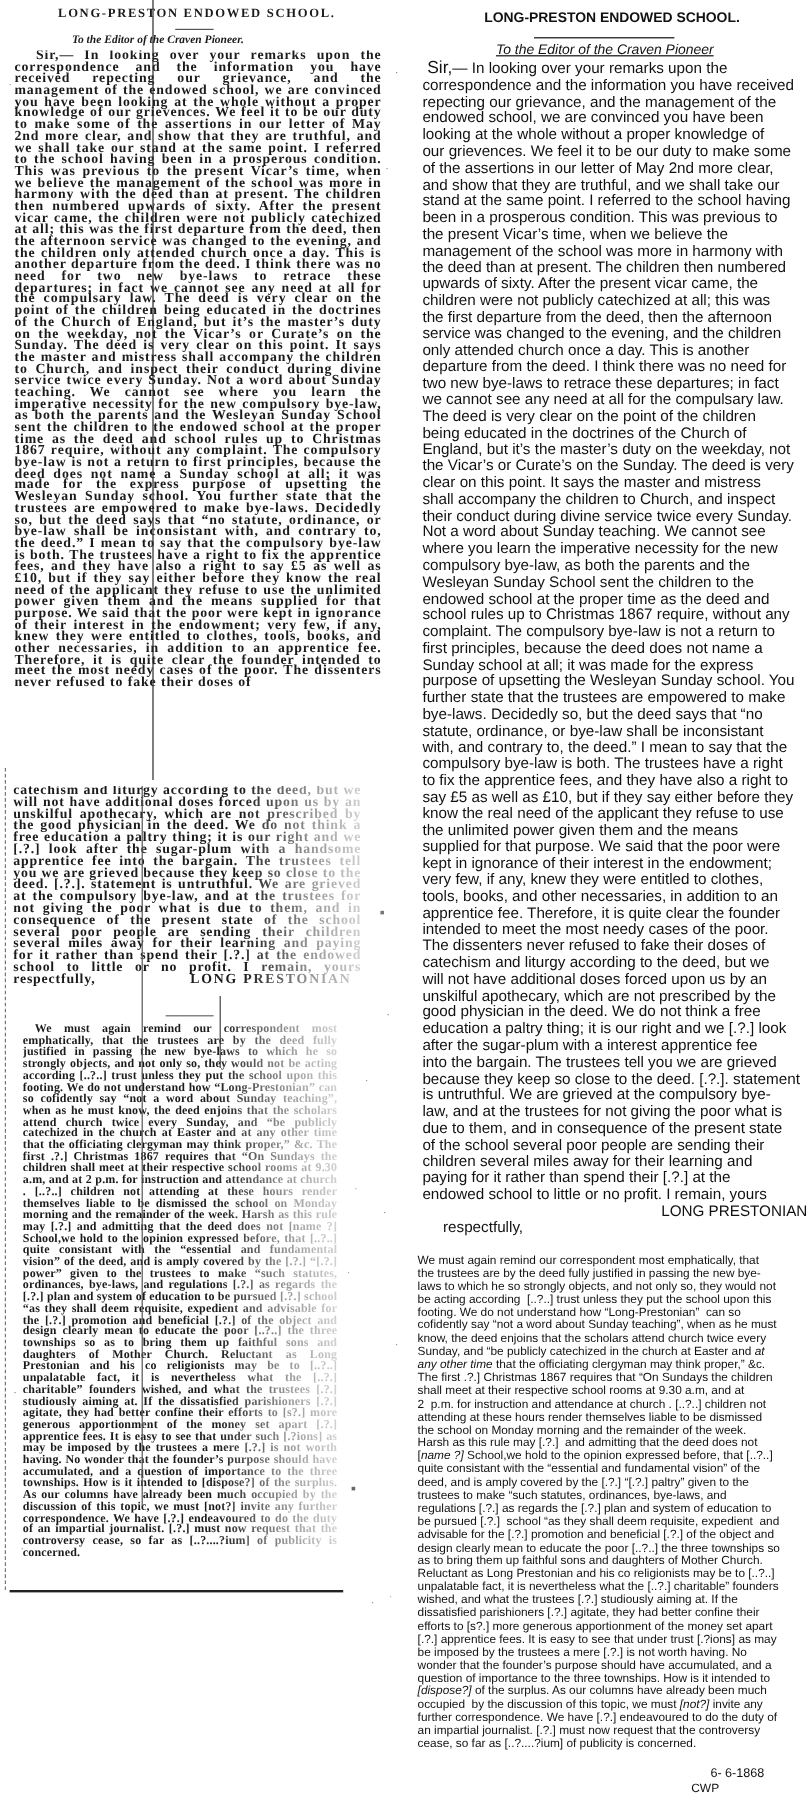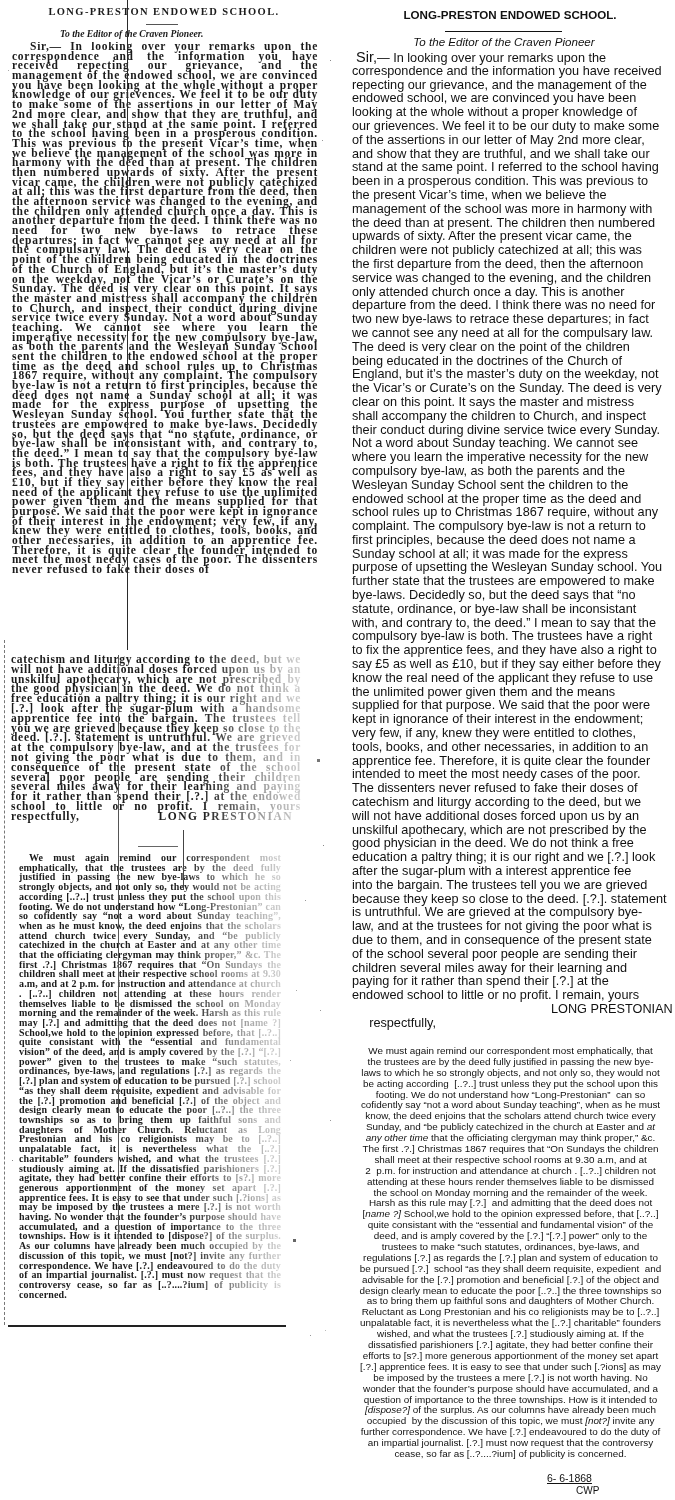--- a/index.html
+++ b/index.html
@@ -80,41 +80,41 @@
   }
   .tr-title {
     position: absolute; left: 345px; top: 8px; width: 330px; text-align: center;
     font-size: 11.6px; font-weight: bold; white-space: nowrap;
   }
   .tr-rule {
     position: absolute; left: 445px; top: 31px; width: 117px; height: 1px; background: #111;
   }
   .tr-subtitle {
     position: absolute; left: 345px; top: 35px; width: 318px; text-align: center;
-    font-size: 11.6px; font-style: italic; white-space: nowrap;
+    font-size: 11.6px; font-style: italic; white-space: nowrap; text-decoration: underline;
   }
   .tr-letter {
     position: absolute; left: 352px; top: 51px; width: 325px;
     font-size: 12.7px; line-height: 13.8px;
   }
   .tr-letter .ln, .tr-reply .ln { height: 13.8px; white-space: pre; }
   .tr-letter .sir { font-size: 14.5px; margin-left: 4px; }
   .tr-closing {
     position: absolute; left: 348px; top: 1003px; width: 312px; height: 13.8px;
     font-size: 12.7px; line-height: 13.8px; white-space: pre;
   }
   .tr-closing .sig { position: absolute; left: 203px; top: 0; }
   .tr-reply {
     position: absolute; left: 348px; top: 1046px; width: 325px;
-    font-size: 9.9px; line-height: 10.9px; text-align: center;
+    font-size: 9.9px; line-height: 10.9px;
   }
   .tr-reply .ln { height: 10.9px; }
   .it { font-style: italic; }
   .tr-date {
-    position: absolute; left: 547px; top: 1472px; font-size: 10.5px; line-height: 12px; white-space: nowrap; text-decoration: underline;
+    position: absolute; left: 592px; top: 1472px; font-size: 10.5px; line-height: 12px; white-space: nowrap;
   }
   .tr-source {
     position: absolute; left: 576px; top: 1485px; font-size: 10px; line-height: 12px; white-space: nowrap; text-align: center;
   }
 </style>
 </head>
 <body>
 
 <div id="page">
 
@@ -238,33 +238,33 @@
         <div class="ln"><span>Sunday, and “be publicly catechized in the church at Easter and </span><span class="it">at</span></div>
         <div class="ln"><span class="it">any other time</span><span> that the officiating clergyman may think proper,” &amp;c.</span></div>
         <div class="ln">The first .?.] Christmas 1867 requires that “On Sundays the children</div>
         <div class="ln">shall meet at their respective school rooms at 9.30 a.m, and at</div>
         <div class="ln">2  p.m. for instruction and attendance at church . [..?..] children not</div>
         <div class="ln">attending at these hours render themselves liable to be dismissed</div>
         <div class="ln">the school on Monday morning and the remainder of the week.</div>
         <div class="ln">Harsh as this rule may [.?.]  and admitting that the deed does not</div>
         <div class="ln"><span>[</span><span class="it">name ?]</span><span> School,we hold to the opinion expressed before, that [..?..]</span></div>
         <div class="ln">quite consistant with the “essential and fundamental vision” of the</div>
-        <div class="ln">deed, and is amply covered by the [.?.] “[.?.] power” only to the</div>
+        <div class="ln">deed, and is amply covered by the [.?.] “[.?.] paltry” given to the</div>
         <div class="ln">trustees to make “such statutes, ordinances, bye-laws, and</div>
         <div class="ln">regulations [.?.] as regards the [.?.] plan and system of education to</div>
         <div class="ln">be pursued [.?.]  school “as they shall deem requisite, expedient  and</div>
         <div class="ln">advisable for the [.?.] promotion and beneficial [.?.] of the object and</div>
         <div class="ln">design clearly mean to educate the poor [..?..] the three townships so</div>
         <div class="ln">as to bring them up faithful sons and daughters of Mother Church.</div>
         <div class="ln">Reluctant as Long Prestonian and his co religionists may be to [..?..]</div>
         <div class="ln">unpalatable fact, it is nevertheless what the [..?.] charitable” founders</div>
         <div class="ln">wished, and what the trustees [.?.] studiously aiming at. If the</div>
         <div class="ln">dissatisfied parishioners [.?.] agitate, they had better confine their</div>
         <div class="ln">efforts to [s?.] more generous apportionment of the money set apart</div>
-        <div class="ln">[.?.] apprentice fees. It is easy to see that under such [.?ions] as may</div>
+        <div class="ln">[.?.] apprentice fees. It is easy to see that under trust [.?ions] as may</div>
         <div class="ln">be imposed by the trustees a mere [.?.] is not worth having. No</div>
         <div class="ln">wonder that the founder’s purpose should have accumulated, and a</div>
         <div class="ln">question of importance to the three townships. How is it intended to</div>
         <div class="ln"><span class="it">[dispose?]</span><span> of the surplus. As our columns have already been much</span></div>
         <div class="ln"><span>occupied  by the discussion of this topic, we must </span><span class="it">[not?]</span><span> invite any</span></div>
         <div class="ln">further correspondence. We have [.?.] endeavoured to do the duty of</div>
         <div class="ln">an impartial journalist. [.?.] must now request that the controversy</div>
         <div class="ln">cease, so far as [..?....?ium] of publicity is concerned.</div>
       </div>
 

